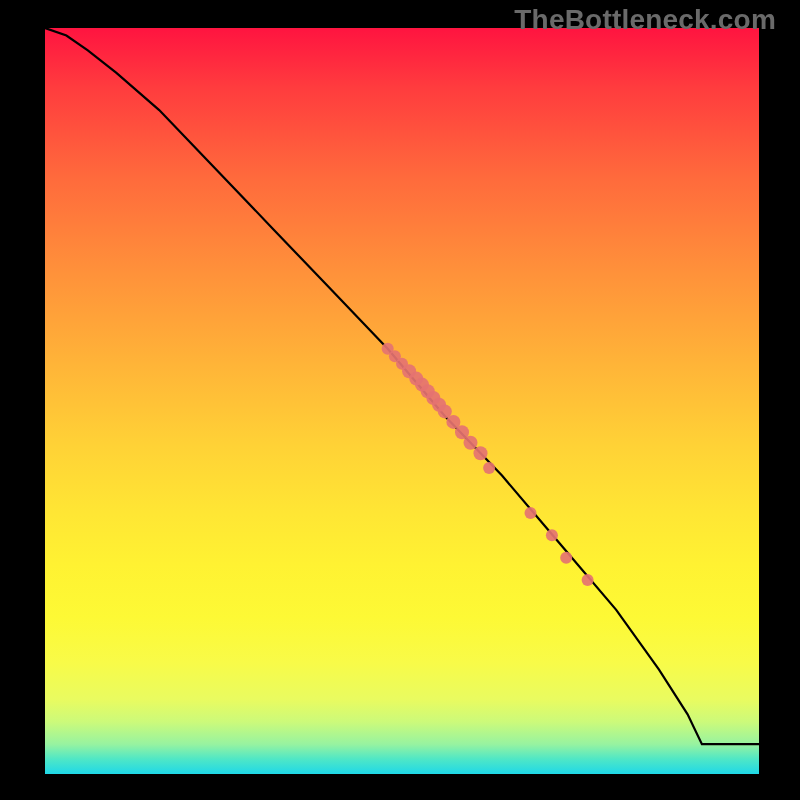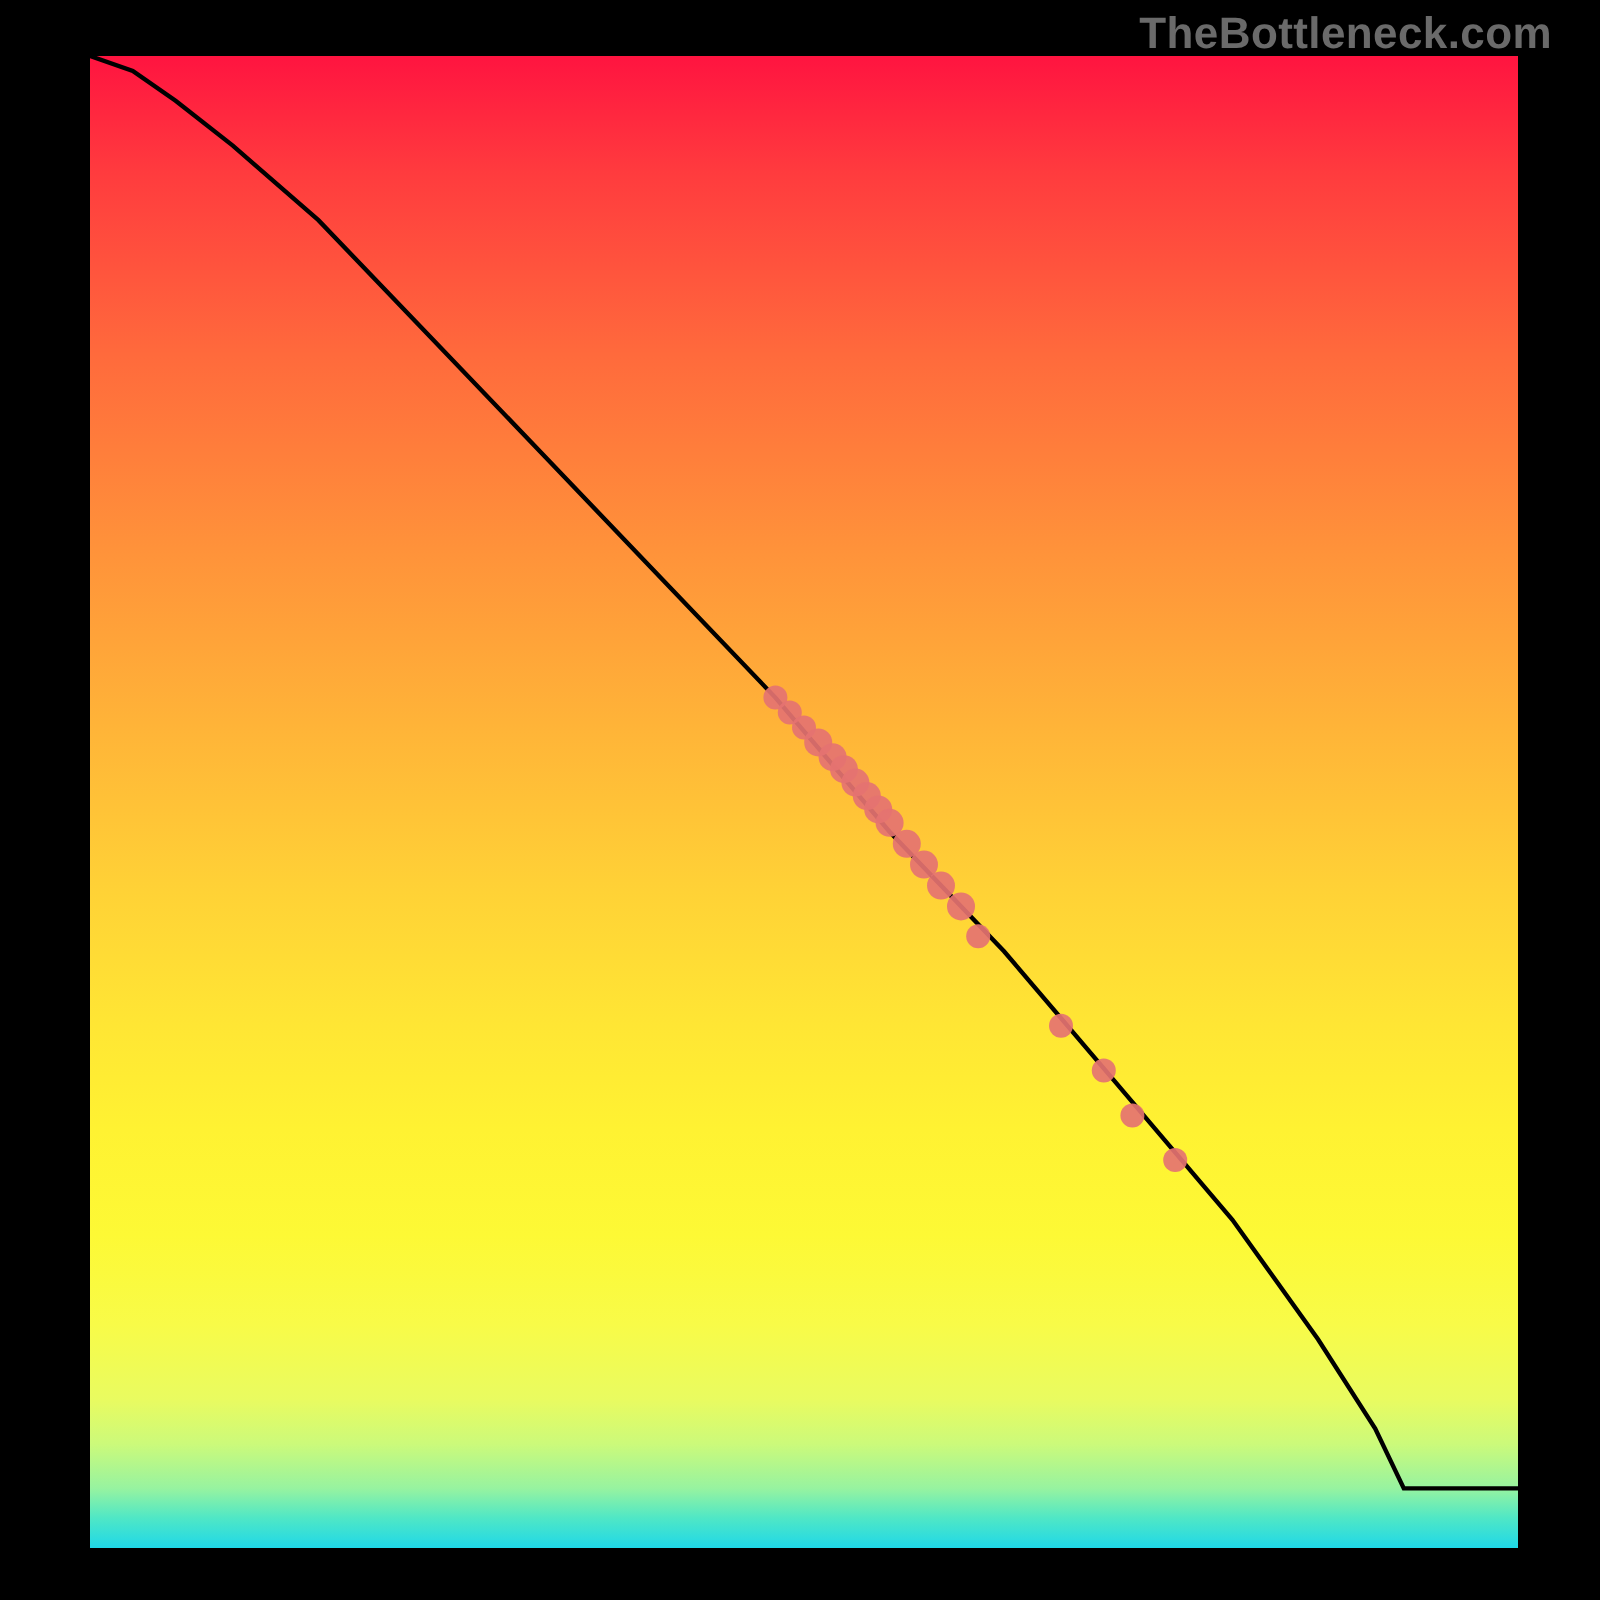--- a/index.html
+++ b/index.html
@@ -15,21 +15,21 @@
     position: relative;
     width: 800px;
     height: 800px;
     background: #000;
   }
   .watermark {
     position: absolute;
     top: 4px;
     right: 24px;
     color: #6a6a6a;
-    font-size: 22px;
+    font-size: 28px;
     font-weight: 700;
     letter-spacing: 0.2px;
     z-index: 5;
   }
   .plot-area {
     position: absolute;
     left: 45px;
     top: 28px;
     width: 714px;
     height: 746px;

